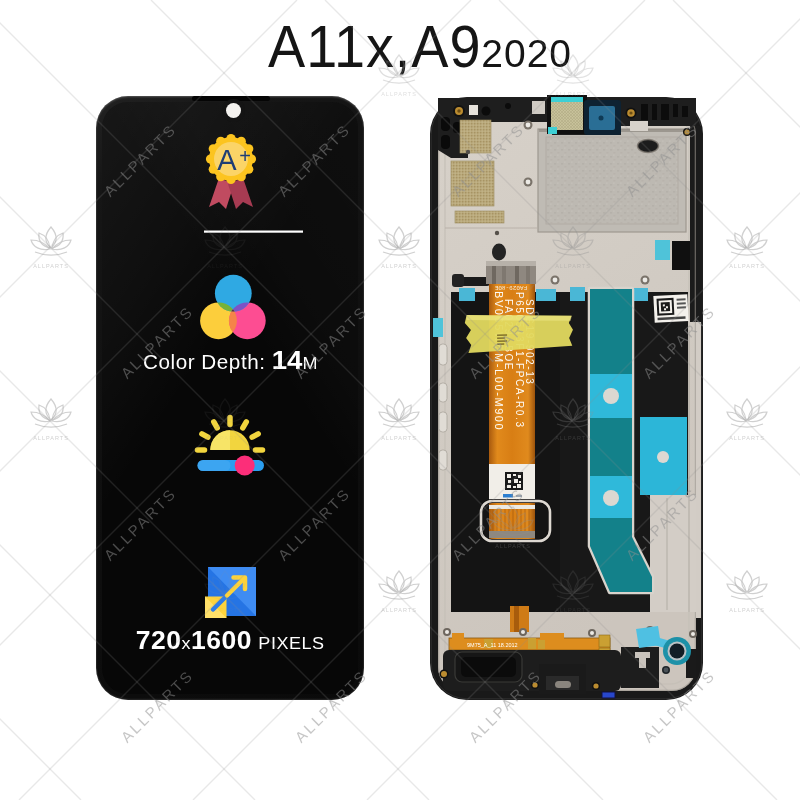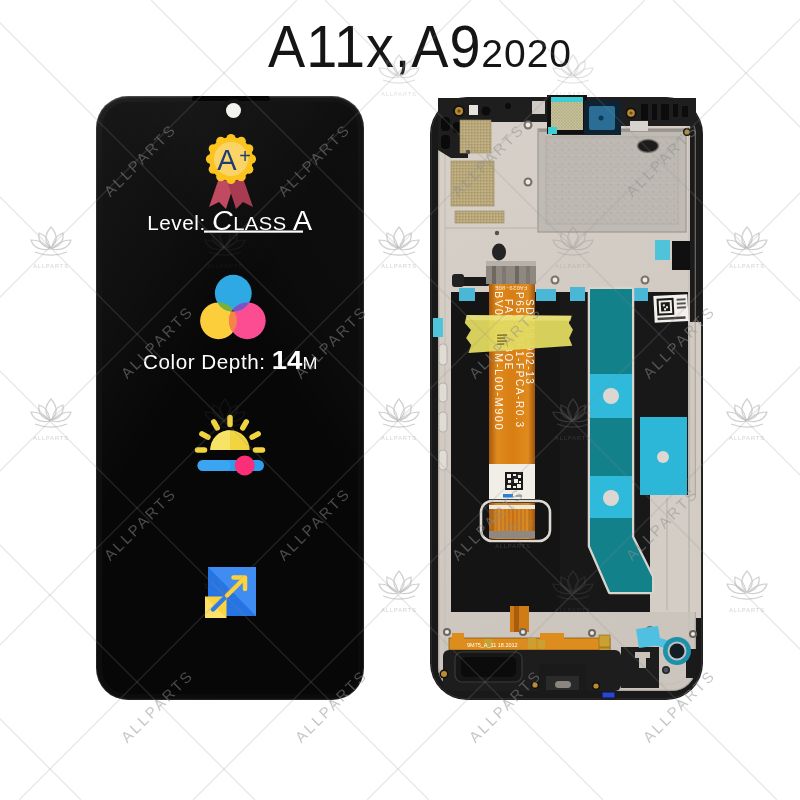--- a/index.html
+++ b/index.html
@@ -133,25 +133,25 @@
    <path d="M109,500.5 L109,522 L130.5,522 Z" fill="#ffe069"></path>
   </g>
 
   <g fill="none" stroke-linecap="round" stroke-linejoin="round">
    <path d="M117,513.5 L128.5,502" stroke="#2d7ce8" stroke-width="4.5"></path>
    <path d="M131,499.5 L146.5,484" stroke="#fdd33c" stroke-width="4.5"></path>
    <path d="M137.5,481.5 L149,481.5 L149,493" stroke="#fdd33c" stroke-width="4.5"></path>
   </g>
  </svg>
 
- <div class="line small" style="top:110px"><span class="tx">Level: <i style="font-style:italic;font-size:27px">C</i><span style="font-size:19px">LASS</span> <span style="font-size:27px">A</span></span></div>
 
  <div class="line small" style="top:249px"><span class="tx">Color Depth: <span class="big">14</span><span class="mid">M</span></span></div>
 
 
+ <div class="line small" style="top:530px"><span class="tx"><span class="big2">720</span><span class="mid">x</span><span class="big2">1600</span> <span class="mid">PIXELS</span></span></div>
 </div>
 
 <svg id="asm" width="800" height="800" viewBox="0 0 800 800">
  <defs>
   <pattern id="tanp" width="3" height="3" patternUnits="userSpaceOnUse">
    <rect width="3" height="3" fill="#b9a97c"></rect>
    <rect x="0" y="0" width="1.4" height="1.4" fill="#a79463"></rect>
    <rect x="1.6" y="1.6" width="1.1" height="1.1" fill="#c9bb90"></rect>
   </pattern>
   <pattern id="meshp" width="3" height="3" patternUnits="userSpaceOnUse">

